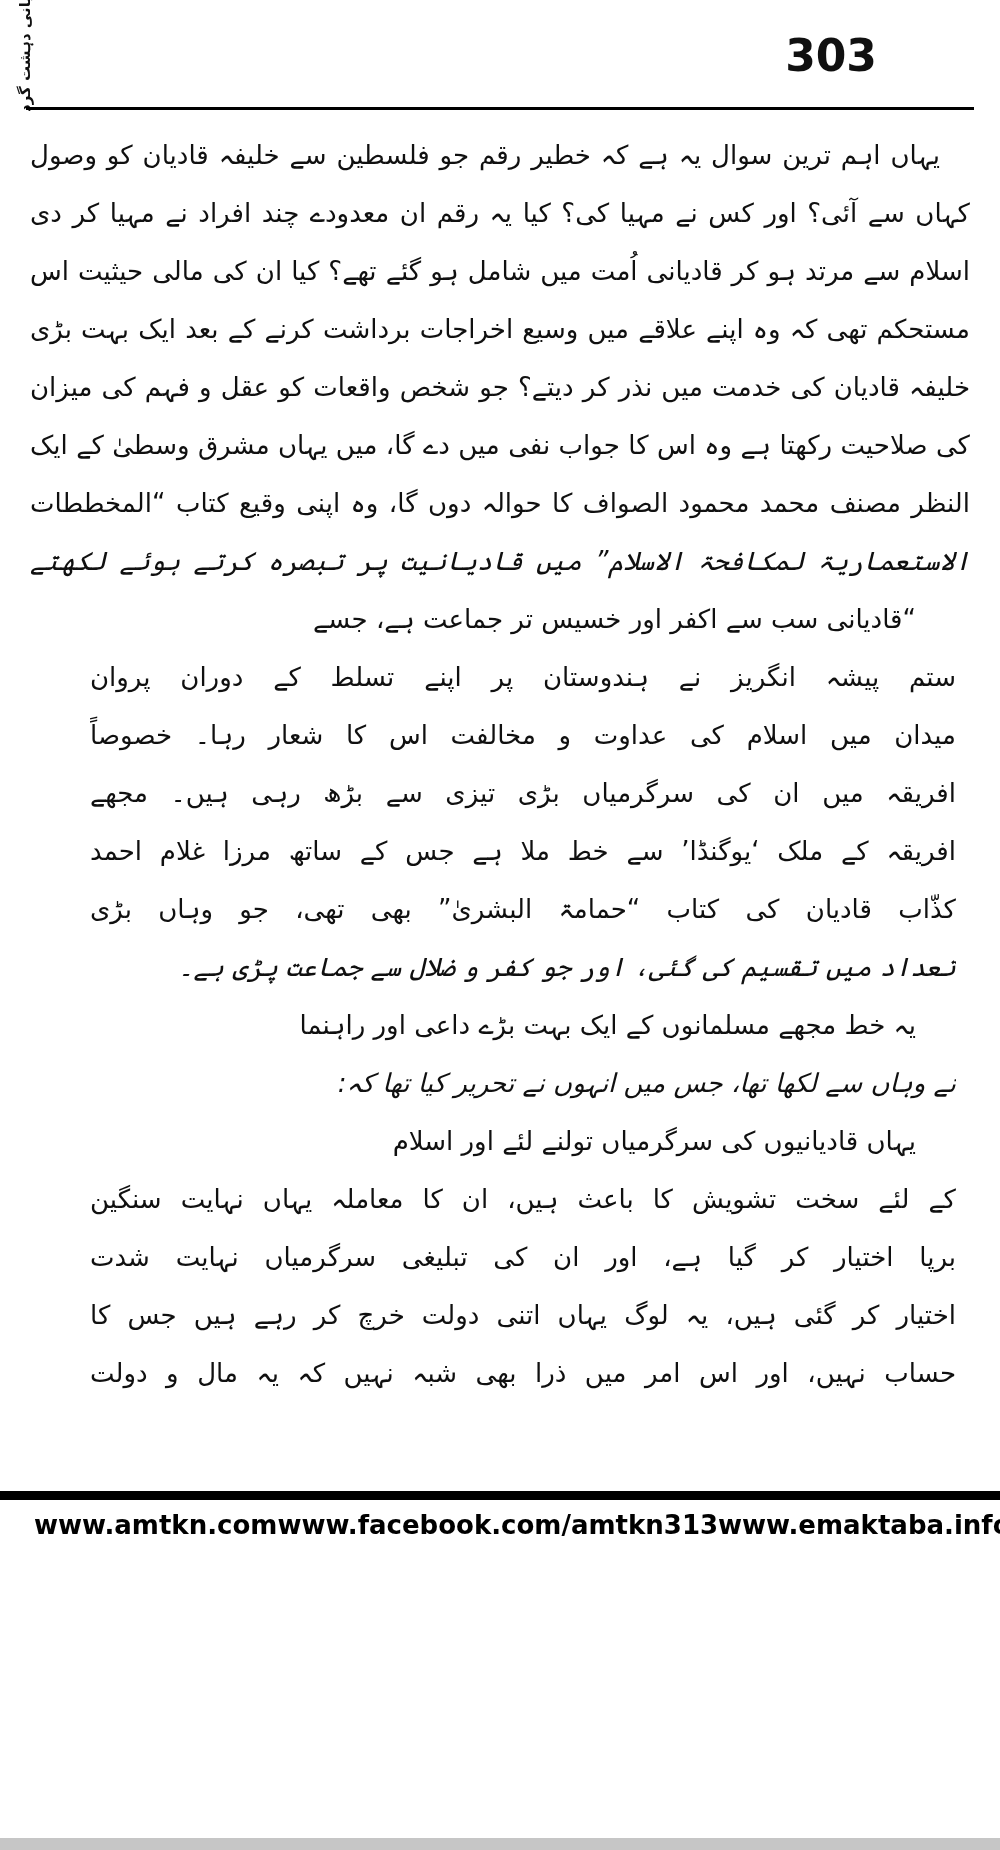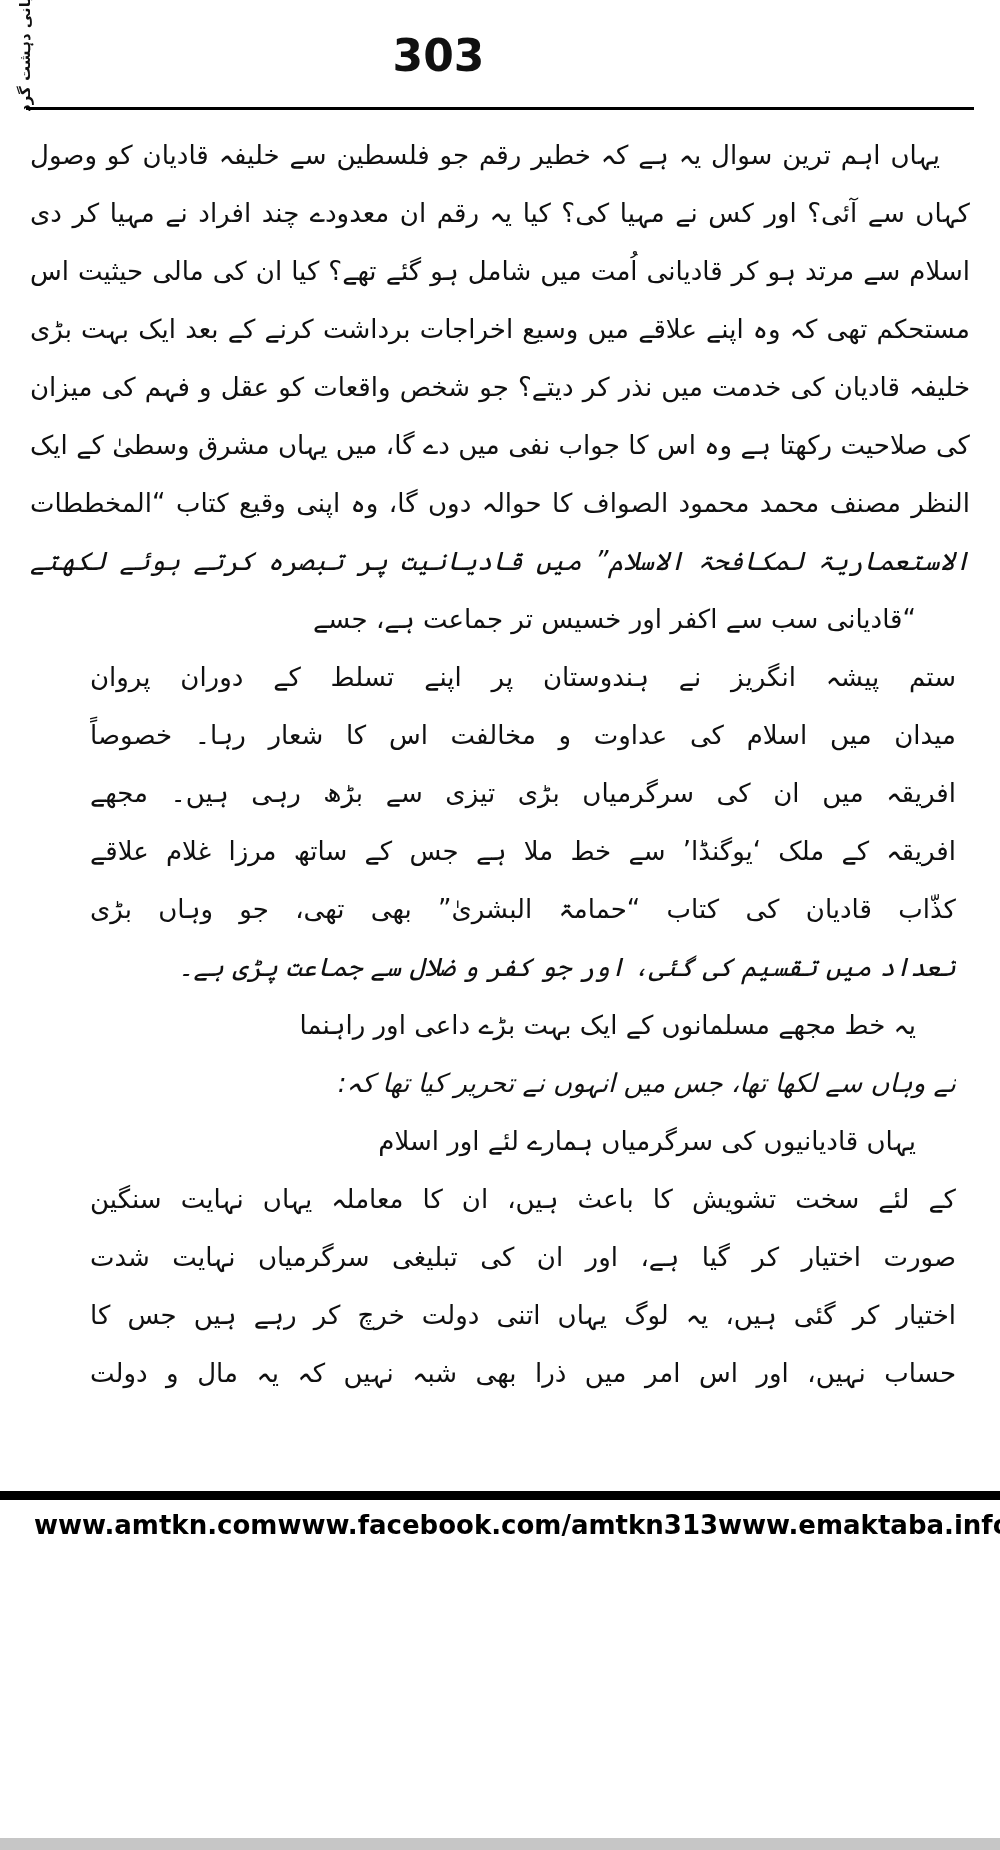--- a/index.html
+++ b/index.html
@@ -30,21 +30,21 @@
       font-size: 29px;
       font-weight: bold;
       letter-spacing: 0.5px;
       white-space: nowrap;
     }
     .page-number {
       position: absolute;
       top: 30px;
       left: 0;
       right: 123px;
-      text-align: center;
+      text-align: right;
       font-size: 44px;
       font-weight: bold;
     }
     .side-label {
       position: absolute;
       top: 112px;
       left: 16px;
       transform: rotate(-90deg);
       transform-origin: left top;
       direction: rtl;
@@ -146,30 +146,30 @@
     <div class="line">مستحکم تھی کہ وہ اپنے علاقے میں وسیع اخراجات برداشت کرنے کے بعد ایک بہت بڑی رقم</div>
     <div class="line">خلیفہ قادیان کی خدمت میں نذر کر دیتے؟ جو شخص واقعات کو عقل و فہم کی میزان میں تولنے</div>
     <div class="line">کی صلاحیت رکھتا ہے وہ اس کا جواب نفی میں دے گا، میں یہاں مشرق وسطیٰ کے ایک وسیع</div>
     <div class="line">النظر مصنف محمد محمود الصواف کا حوالہ دوں گا، وہ اپنی وقیع کتاب “المخططات</div>
     <div class="line last">الاستعماریۃ لمکافحۃ الاسلام” میں قادیانیت پر تبصرہ کرتے ہوئے لکھتے ہیں:</div>
 
     <div class="line quote q-first">“قادیانی سب سے اکفر اور خسیس تر جماعت ہے، جسے</div>
     <div class="line quote">ستم پیشہ انگریز نے ہندوستان پر اپنے تسلط کے دوران پروان</div>
     <div class="line quote">میدان میں اسلام کی عداوت و مخالفت اس کا شعار رہا۔ خصوصاً</div>
     <div class="line quote">افریقہ میں ان کی سرگرمیاں بڑی تیزی سے بڑھ رہی ہیں۔ مجھے</div>
-    <div class="line quote">افریقہ کے ملک ‘یوگنڈا’ سے خط ملا ہے جس کے ساتھ مرزا غلام علاقے</div>
+    <div class="line quote">افریقہ کے ملک ‘یوگنڈا’ سے خط ملا ہے جس کے ساتھ مرزا غلام احمد</div>
     <div class="line quote">کذّاب قادیان کی کتاب “حمامۃ البشریٰ” بھی تھی، جو وہاں بڑی</div>
     <div class="line quote last">تعداد میں تقسیم کی گئی، اور جو کفر و ضلال سے جماعت پڑی ہے۔</div>
 
     <div class="line quote q-first">یہ خط مجھے مسلمانوں کے ایک بہت بڑے داعی اور راہنما</div>
     <div class="line quote last">نے وہاں سے لکھا تھا، جس میں انہوں نے تحریر کیا تھا کہ:</div>
 
-    <div class="line quote q-first">یہاں قادیانیوں کی سرگرمیاں ہمارے لئے اور اسلام</div>
+    <div class="line quote q-first">یہاں قادیانیوں کی سرگرمیاں تولنے لئے اور اسلام</div>
     <div class="line quote">کے لئے سخت تشویش کا باعث ہیں، ان کا معاملہ یہاں نہایت سنگین</div>
-    <div class="line quote">صورت اختیار کر گیا ہے، اور ان کی تبلیغی سرگرمیاں نہایت شدت</div>
+    <div class="line quote">برپا اختیار کر گیا ہے، اور ان کی تبلیغی سرگرمیاں نہایت شدت</div>
     <div class="line quote">اختیار کر گئی ہیں، یہ لوگ یہاں اتنی دولت خرچ کر رہے ہیں جس کا</div>
     <div class="line quote">حساب نہیں، اور اس امر میں ذرا بھی شبہ نہیں کہ یہ مال و دولت</div>
   </div>
 
   <div class="footer-rule"></div>
   <div class="footer">
     <span>www.amtkn.com</span>
     <span>www.facebook.com/amtkn313</span>
     <span>www.emaktaba.info</span>
   </div>

